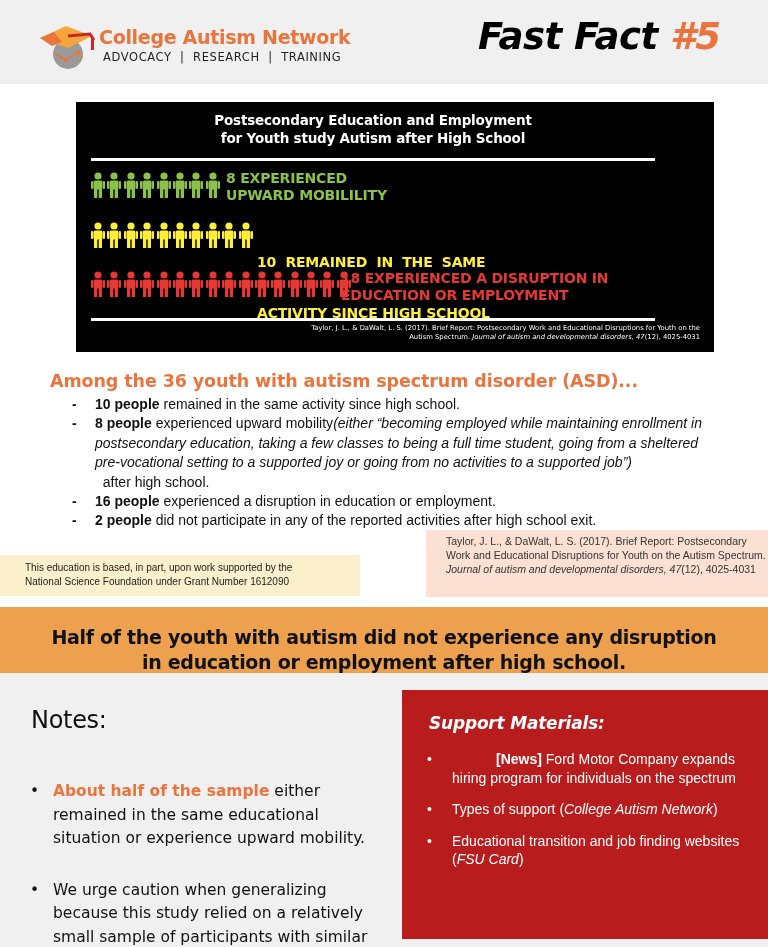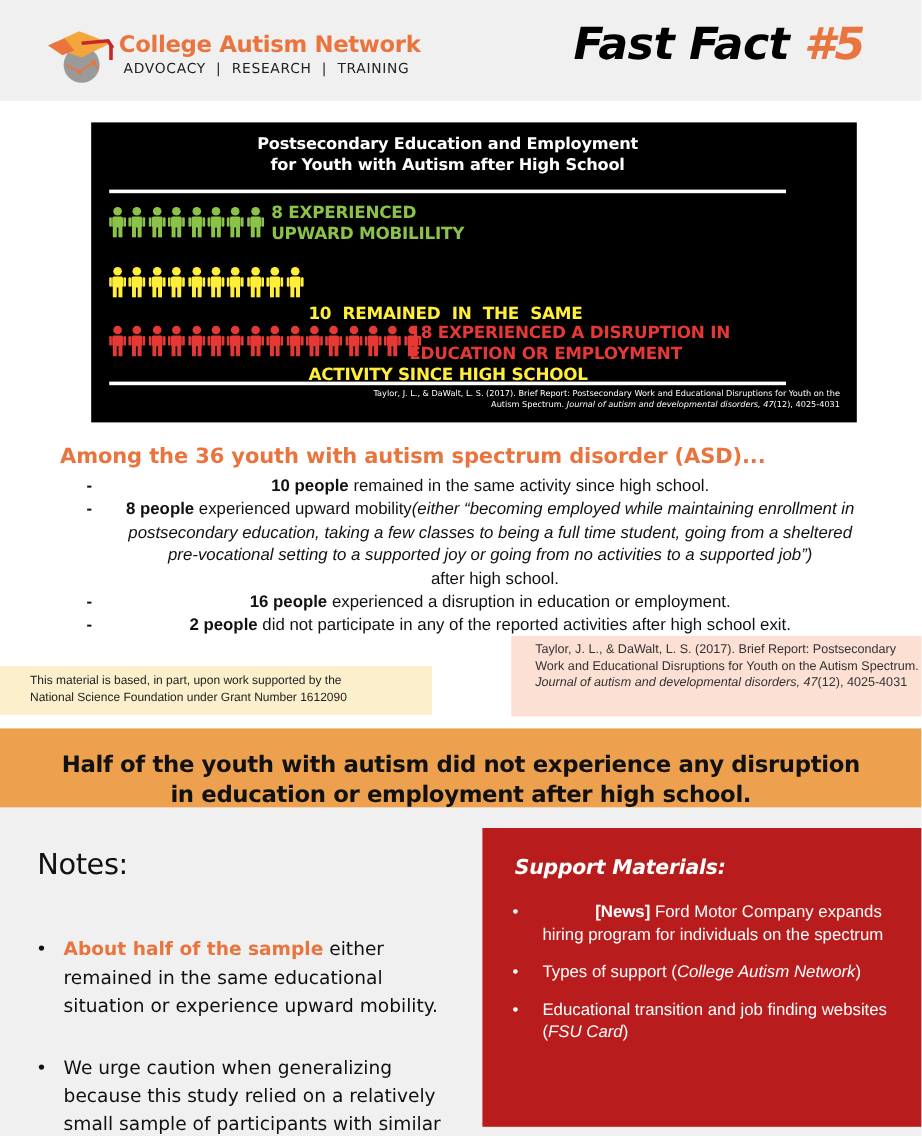--- a/index.html
+++ b/index.html
@@ -21,21 +21,21 @@
   .rule-top { top: 56px; }
   .rule-bottom { top: 216px; }
   .icon-row { position: absolute; left: 14px; display: flex; align-items: flex-end; }
   .person { width: 16px; height: 26px; margin-right: 0.4px; }
   .row-label { position: absolute; font-weight: bold; font-size: 14px; line-height: 17px; letter-spacing: -0.2px; }
   .info-cite { position: absolute; right: 14px; top: 222px; text-align: right; color: #fff; font-size: 6.8px; line-height: 9px; }
 
   
   .asd-heading { position: absolute; left: 50px; top: 371px; font-weight: bold; font-size: 17.5px; color: #e9743e; letter-spacing: -0.1px; white-space: nowrap; }
   .asd-list { position: absolute; left: 72px; top: 395px; width: 650px; list-style: none; font-family: "Liberation Sans", sans-serif; font-size: 14px; line-height: 19.4px; color: #111; }
-  .asd-list li { position: relative; padding-left: 23px; text-align: center; }
+  .asd-list li { position: relative; padding-left: 23px; }
   .asd-list li::before { content: "-"; position: absolute; left: 0; top: 0; font-weight: bold; }
   .asd-list b { font-weight: bold; }
   .asd-list i { }
 
   
   .nsf-box { position: absolute; left: 0; top: 555px; width: 360px; height: 41px; background: #fcf0cc; font-family: "Liberation Sans", sans-serif; font-size: 10px; line-height: 13.5px; color: #222; padding: 6px 0 0 25px; }
   .cite-box { position: absolute; left: 426px; top: 530px; width: 342px; height: 67px; background: #fbe0d3; font-family: "Liberation Sans", sans-serif; font-size: 10.5px; line-height: 14px; color: #333; padding: 4px 0 0 20px; }
   .cite-box i { font-style: italic; }
 
   
@@ -72,21 +72,21 @@
     <rect x="53" y="18" width="3" height="12" fill="#c62828"></rect>
   </svg>
   <div class="brand-name">College Autism Network</div>
   <div class="brand-tag" style="white-space:pre">ADVOCACY  |  RESEARCH  |  TRAINING</div>
   <div class="fast-fact"><span>Fast Fact </span><span class="num">#5</span></div>
 </div>
 
 <div class="infographic">
   <div class="info-title">
     <div>Postsecondary Education and Employment</div>
-    <div>for Youth with Autism after High School</div>
+    <div>for Youth study Autism after High School</div>
   </div>
   <div class="info-rule rule-top"></div>
 
   <div class="icon-row" id="row-0" style="top:70px">
       <svg viewBox="0 0 16 26" class="person">
         <circle cx="8" cy="4" r="3.6" fill="#8bc34a"></circle>
         <rect x="3.5" y="8.5" width="9" height="9" rx="1.5" fill="#8bc34a"></rect>
         <rect x="1" y="9" width="2.2" height="8" rx="1" fill="#8bc34a"></rect>
         <rect x="12.8" y="9" width="2.2" height="8" rx="1" fill="#8bc34a"></rect>
         <rect x="4" y="16" width="3.3" height="10" fill="#8bc34a"></rect>
@@ -386,21 +386,21 @@
 <div class="asd-heading">Among the 36 youth with autism spectrum disorder (ASD)...</div>
 <ul class="asd-list">
   <li><b>10 people</b><span> remained in the same activity since high school.</span></li>
   <li><b>8 people</b><span> experienced upward mobility</span><i>(either “becoming employed while maintaining enrollment in postsecondary education, taking a few classes to being a full time student, going from a sheltered pre-vocational setting to a supported joy or going from no activities to a supported job”)</i><span style="white-space:pre">  after high school.</span></li>
   <li><b>16 people</b><span> experienced a disruption in education or employment.</span></li>
   <li><b>2 people</b><span> did not participate in any of the reported activities after high school exit.</span></li>
 </ul>
 
 <div class="cite-box"><span>Taylor, J. L., &amp; DaWalt, L. S. (2017). Brief Report: Postsecondary Work and Educational Disruptions for Youth on the Autism Spectrum. </span><i>Journal of autism and developmental disorders, 47</i><span>(12), 4025-4031</span></div>
 <div class="nsf-box">
-  <div>This material is based, in part, upon work supported by the</div>
+  <div>This education is based, in part, upon work supported by the</div>
   <div>National Science Foundation under Grant Number 1612090</div>
 </div>
 
 <div class="banner">
   <div>Half of the youth with autism did not experience any disruption</div>
   <div>in education or employment after high school.</div>
 </div>
 
 <div class="bottom">
   <div class="notes-title">Notes:</div>

